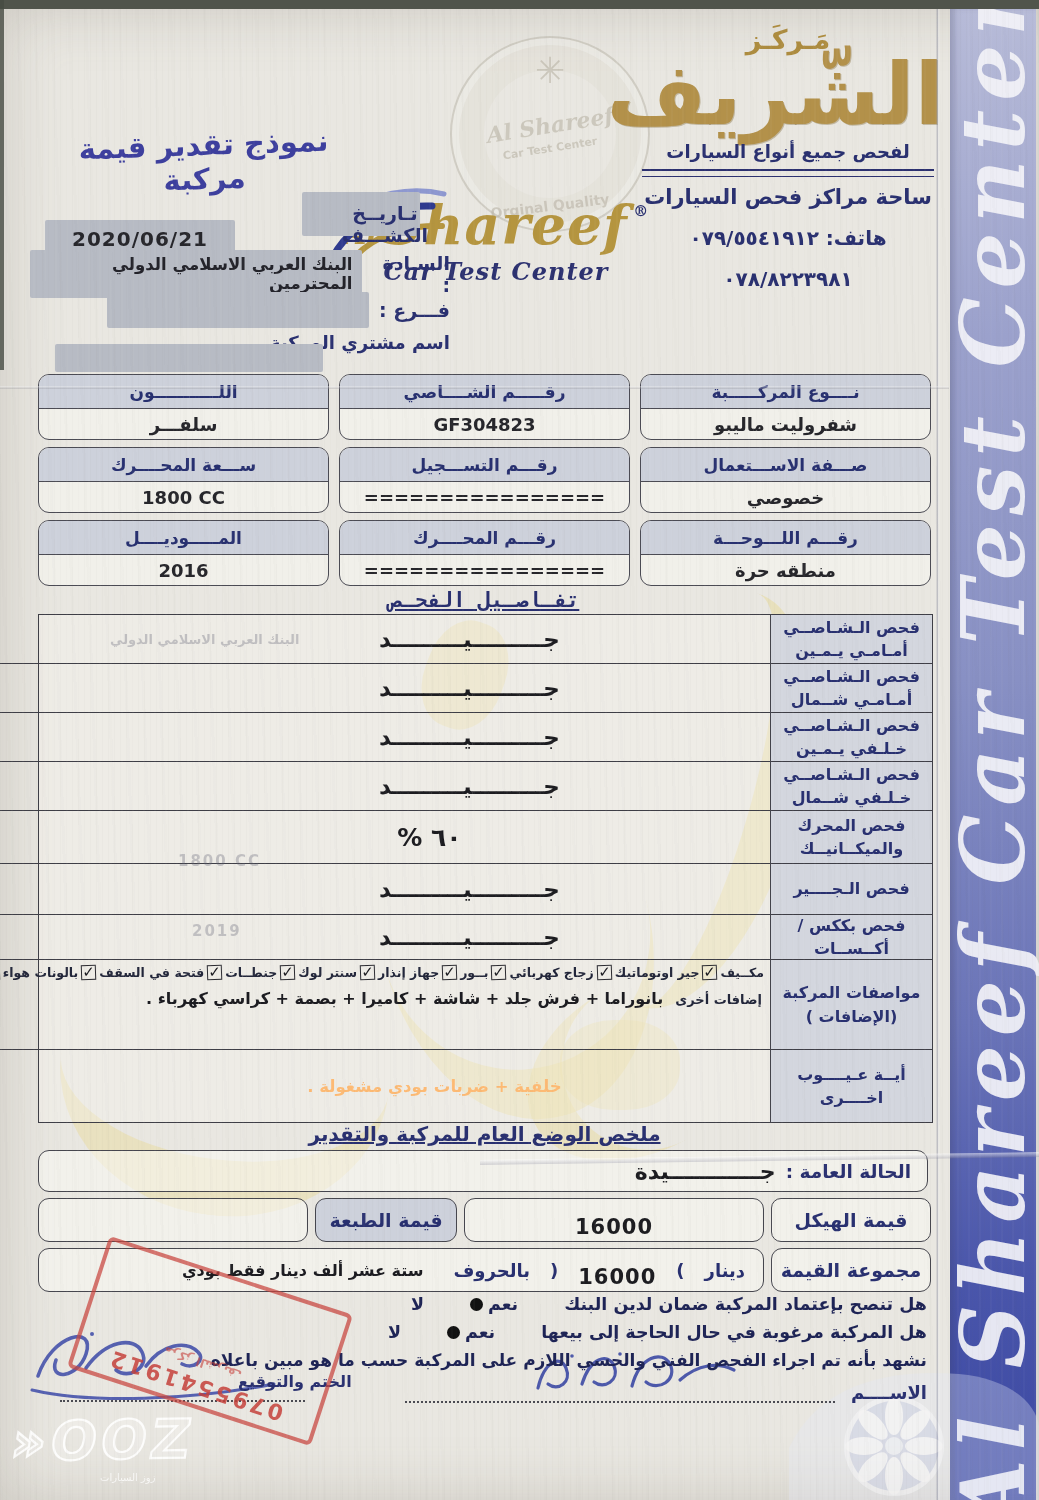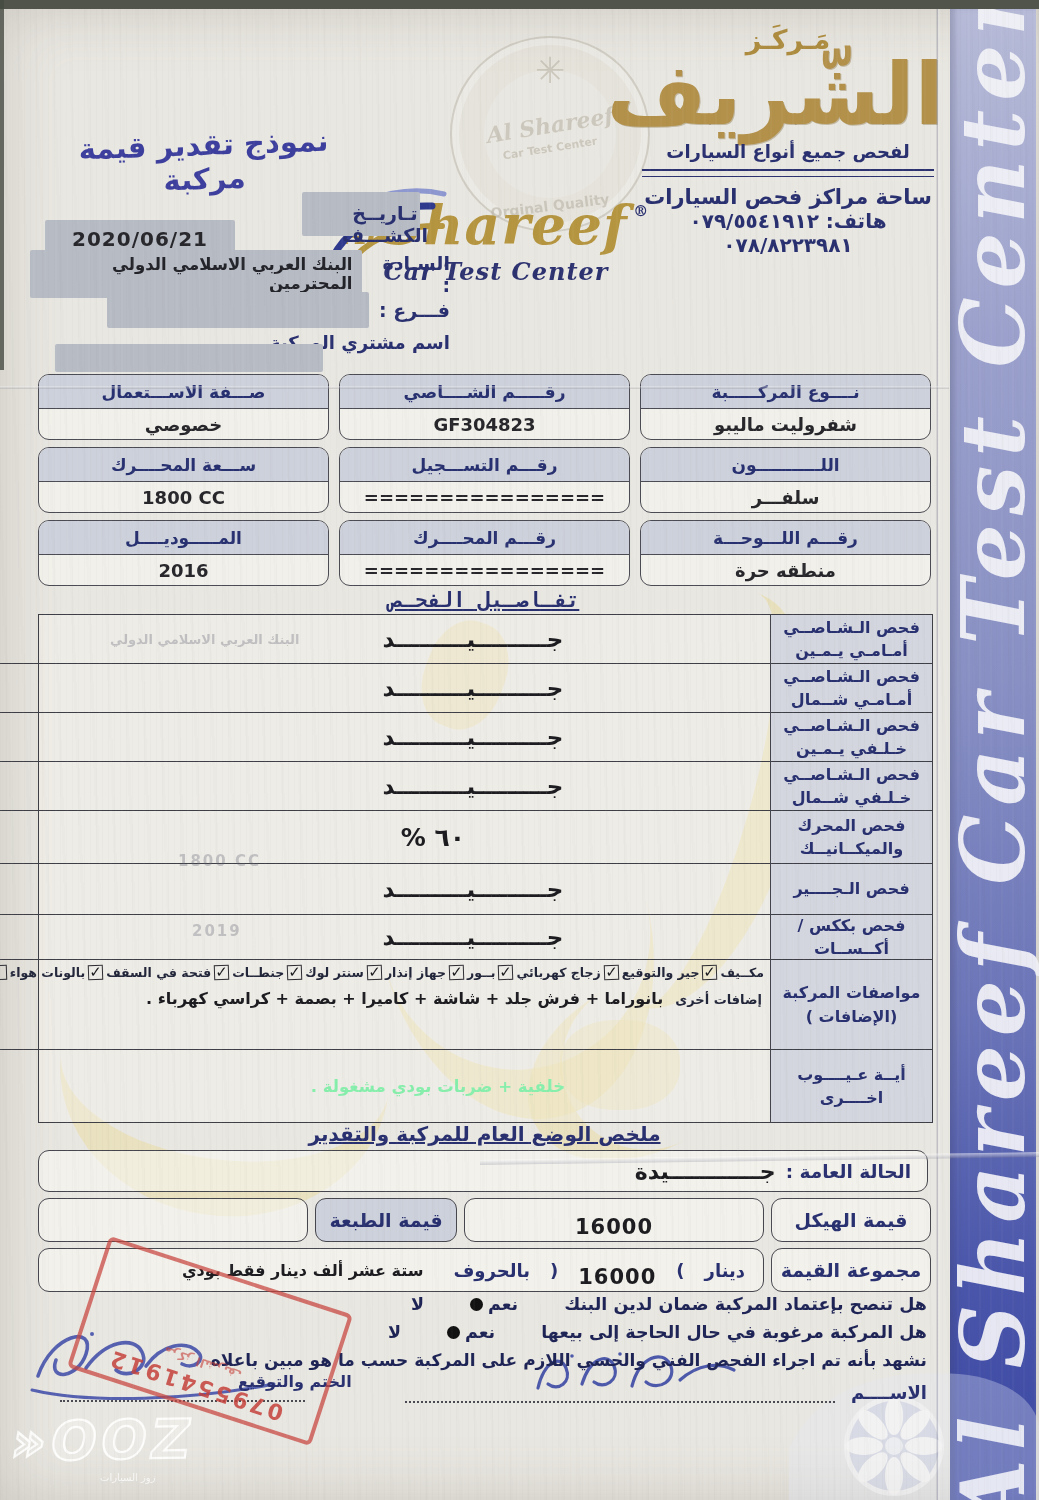--- a/index.html
+++ b/index.html
@@ -56,21 +56,21 @@
   .abs{position:absolute;}
 
   
   .hdr-ar{left:602px;top:24px;width:312px;text-align:center;direction:rtl;}
   .markaz{font-size:27px;font-weight:bold;color:#ad8c3f;letter-spacing:1px;}
   .bigname{font-size:86px;line-height:1.05;font-weight:bold;color:#b3914a;
     text-shadow:1px 1px 0 rgba(120,95,40,.35);margin-top:-6px;}
   .tagline{font-size:18px;font-weight:bold;color:#293070;margin-top:2px;}
   .dline{height:5px;border-top:2px solid #2c3170;border-bottom:1.5px solid #2c3170;margin:7px 10px 8px;}
   .addr{font-size:21px;font-weight:900;color:#293070;margin-top:6px;}
-  .phone{font-size:20px;font-weight:900;color:#293070;margin-top:0;}
+  .phone{font-size:20px;font-weight:900;color:#293070;margin-top:17px;}
 
   .logo{left:298px;top:192px;width:336px;text-align:center;}
   .logo .swoosh{position:absolute;left:-14px;top:-16px;}
   .logo-line{font-family:"DejaVu Serif",serif;font-style:italic;font-weight:bold;color:#b5953f;white-space:nowrap;}
   .logo-al{font-size:29px;}
   .logo-name{font-size:55px;letter-spacing:1px;}
   .logo-reg{font-size:15px;color:#293070;vertical-align:28px;font-style:normal;}
   .logo-sub{font-family:"DejaVu Serif",serif;font-style:italic;font-weight:bold;
     font-size:24px;color:#2c3170;letter-spacing:1px;margin-top:0px;}
 
@@ -108,21 +108,21 @@
   .opt-cell{flex-direction:column;align-items:stretch;justify-content:flex-start;padding:5px 6px 2px;}
   .optline{display:flex;direction:rtl;align-items:center;gap:3px;flex-wrap:nowrap;
     font-size:12.5px;font-weight:bold;color:#22263a;white-space:nowrap;}
   .opt{display:flex;align-items:center;gap:3px;}
   .cb{width:13px;height:13px;border:1.6px solid #2a2a30;display:inline-flex;align-items:flex-end;
     justify-content:center;position:relative;flex:0 0 auto;transform:rotate(-2deg);}
   .cb span{position:absolute;bottom:-1px;font-size:15px;font-weight:bold;color:#17171c;line-height:1;}
   .extraline{display:flex;direction:rtl;align-items:baseline;gap:12px;margin-top:9px;padding-right:2px;}
   .extras-label{font-size:13px;font-weight:bold;color:#22263a;}
   .extras-val{font-size:16px;font-weight:bold;color:#1b1b20;}
-  .defects{font-size:16.5px;font-weight:bold;color:#86efac;padding-left:120px;}
+  .defects{font-size:16.5px;font-weight:bold;color:#fdba74;padding-left:120px;}
 
   
   .sum-title{left:8px;top:1122px;width:893px;text-align:center;font-size:20px;font-weight:bold;
     color:#293070;text-decoration:underline;}
   .rbox{border:1.6px solid #46464e;border-radius:11px;background:rgba(250,249,244,.55);}
   .sum1{left:8px;top:1150px;width:890px;height:42px;display:flex;direction:rtl;align-items:center;
     gap:10px;padding:0 16px;box-sizing:border-box;}
   .sum1 .gl{font-size:18.5px;font-weight:bold;color:#293070;}
   .sum1 .gv{font-size:22px;font-weight:bold;color:#1c1c20;}
   .sumrow{left:8px;display:flex;direction:rtl;gap:7px;height:44px;width:893px;}
@@ -261,26 +261,26 @@
     <div class="abs fields">
       <div class="fgroup">
         <div class="fhead">نــــوع المركـــــبة</div>
         <div class="fval">شفروليت ماليبو</div>
       </div>
       <div class="fgroup">
         <div class="fhead">رقـــــم الشــــاصي</div>
         <div class="fval" dir="ltr">GF304823</div>
       </div>
       <div class="fgroup">
+        <div class="fhead">اللـــــــــــون</div>
+        <div class="fval">سلفـــر</div>
+      </div>
+      <div class="fgroup">
         <div class="fhead">صـــفة الاســـتعمال</div>
         <div class="fval">خصوصي</div>
-      </div>
-      <div class="fgroup">
-        <div class="fhead">اللـــــــــــون</div>
-        <div class="fval">سلفـــر</div>
       </div>
       <div class="fgroup">
         <div class="fhead">رقـــم التســـجيل</div>
         <div class="fval" dir="ltr">================</div>
       </div>
       <div class="fgroup">
         <div class="fhead">ســـعة المحــــرك</div>
         <div class="fval" dir="ltr">1800  CC</div>
       </div>
       <div class="fgroup">
@@ -332,21 +332,21 @@
       <div class="lcell rb">مواصفات المركبة (الإضافات )</div>
       <div class="vcell rb opt-cell">
         <div class="optline">
           <span class="opt">
               <span>مكــيف</span>
               <span class="cb">
                 <span>✓</span>
               </span>
             </span>
           <span class="opt">
-              <span>جير والتوقيع</span>
+              <span>جير اوتوماتيك</span>
               <span class="cb">
                 <span>✓</span>
               </span>
             </span>
           <span class="opt">
               <span>زجاج كهربائي</span>
               <span class="cb">
                 <span>✓</span>
               </span>
             </span>
@@ -398,21 +398,21 @@
     </div>
 
     <div class="abs sum-title">ملخص الوضع العام للمركبة والتقدير</div>
 
     <div class="abs rbox sum1">
       <span class="gl">الحالة العامة :</span>
       <span class="gv">جــــــــــــيدة</span>
     </div>
 
     <div class="abs sumrow sr2">
-      <div class="rbox sbox" style="width:160px;">قيمة الهيكل</div>
+      <div class="rbox sbox" style="width:160px;border-radius:10px;">قيمة الهيكل</div>
       <div class="rbox sbox" style="width:300px;">
           <span class="bigval">16000</span>
         </div>
       <div class="rbox sbox graybox" style="width:142px;">قيمة الطبعة</div>
       <div class="rbox sbox" style="flex:1;"></div>
     </div>
 
     <div class="abs sumrow sr3">
       <div class="rbox sbox" style="width:160px;">مجموعة القيمة</div>
       <div class="rbox wide3">

